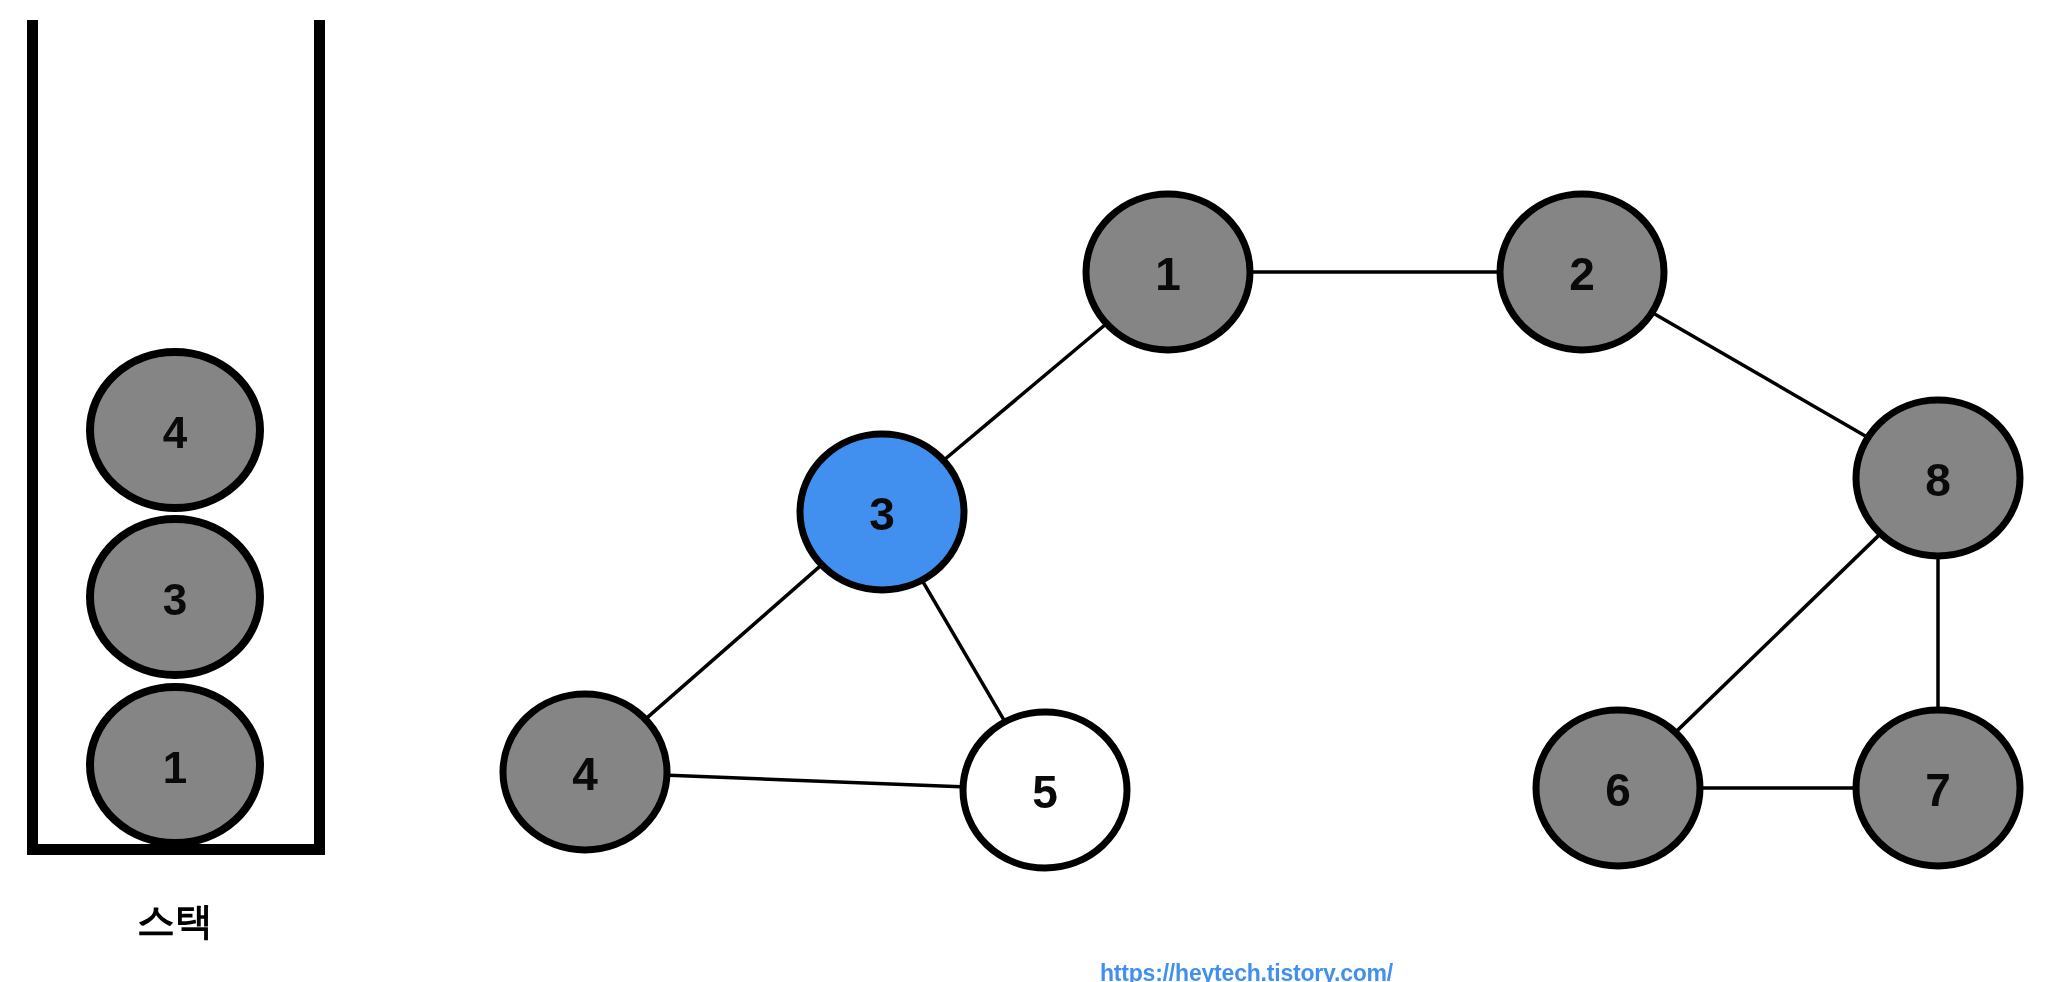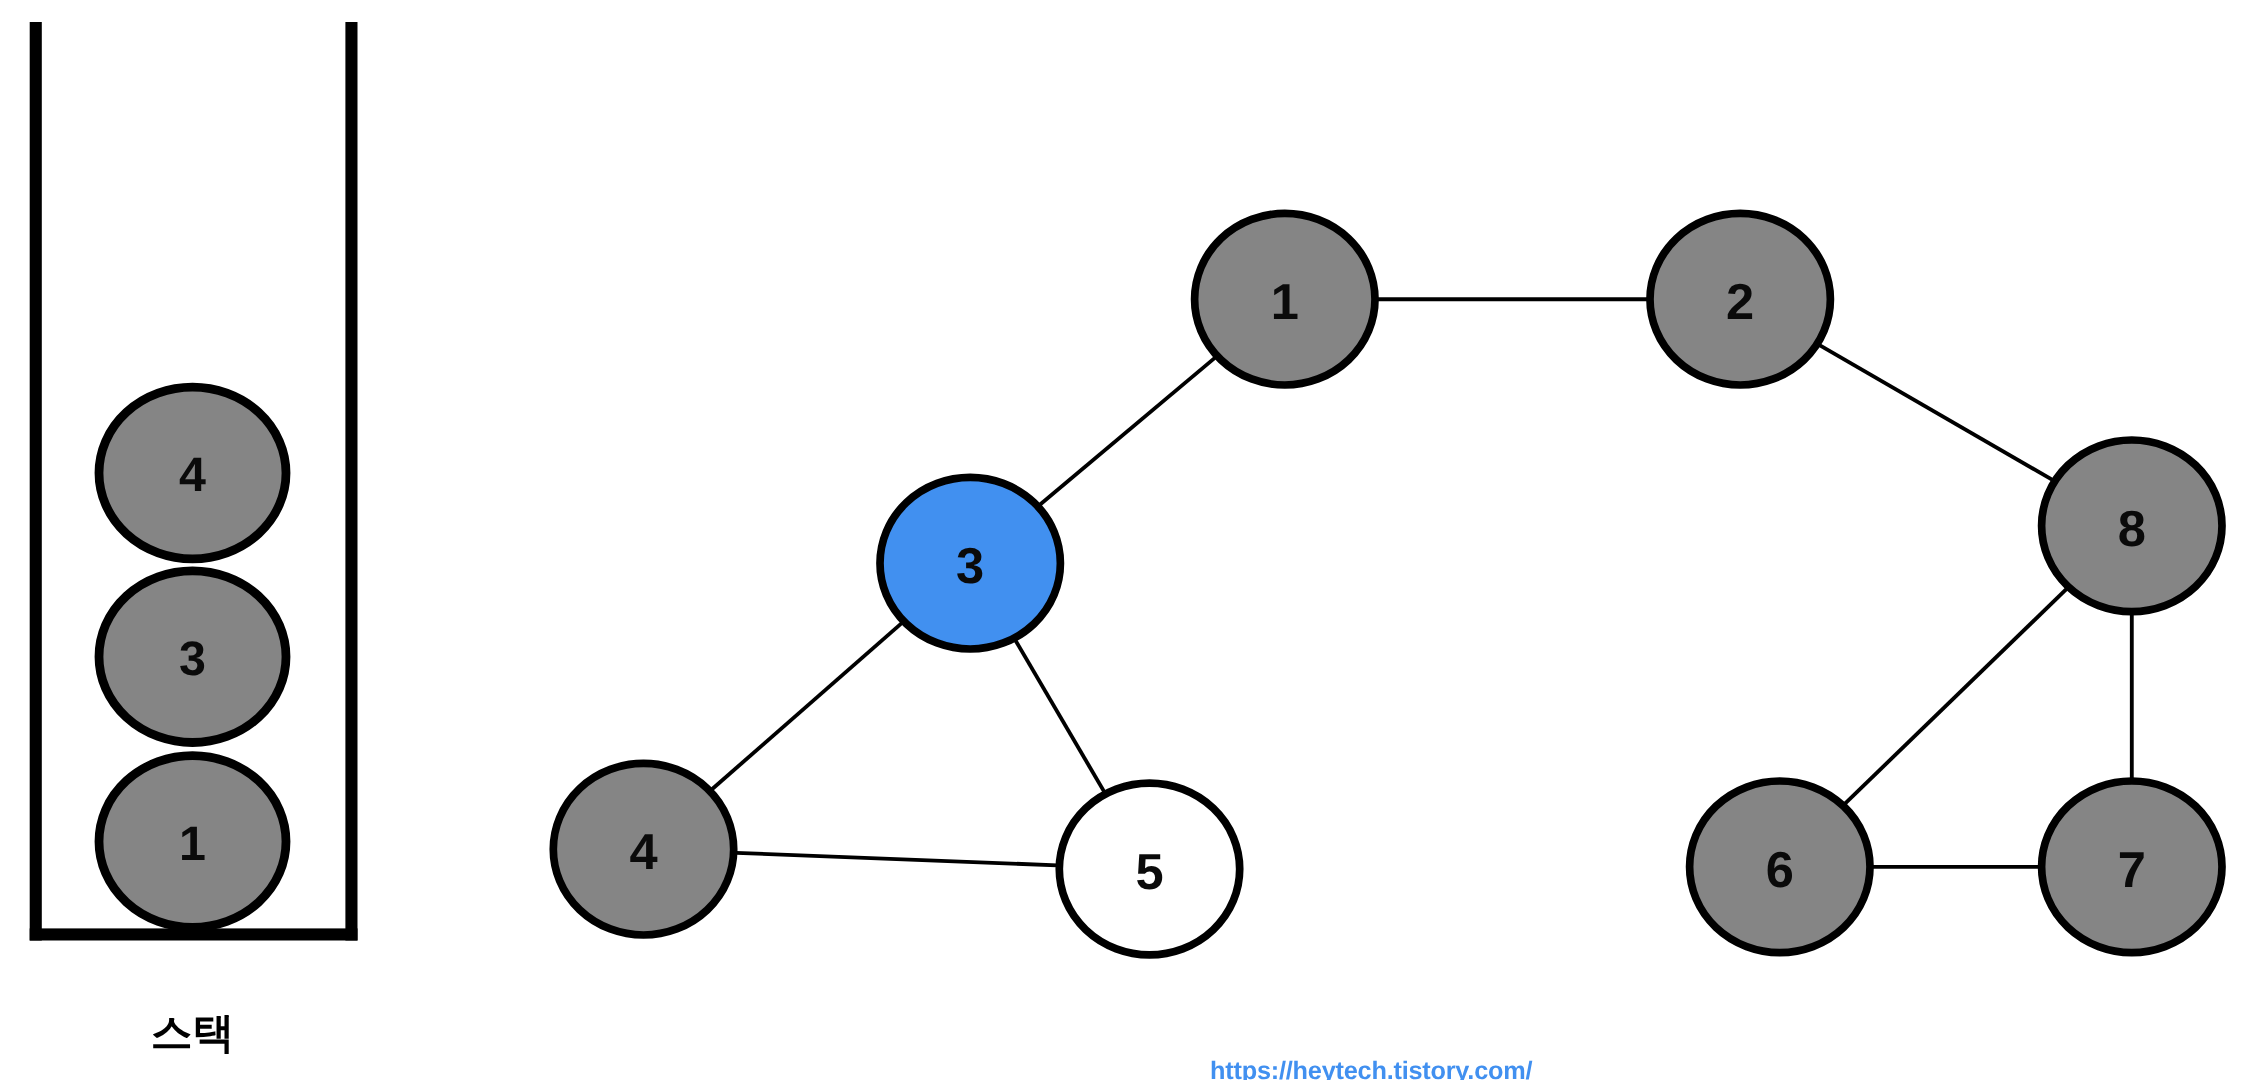--- a/index.html
+++ b/index.html
@@ -29,21 +29,20 @@
   }
 
   .stack-label {
     position: absolute;
     font-family: "Liberation Sans", sans-serif;
     font-weight: bold;
     font-size: 38px;
     color: #000000;
     text-align: center;
     white-space: nowrap;
-    margin-top: 18px;
   }
 
   .watermark {
     position: absolute;
     font-family: "Liberation Sans", sans-serif;
     font-weight: bold;
     font-size: 23px;
     color: #4190f0;
     white-space: nowrap;
     letter-spacing: -0.2px;

